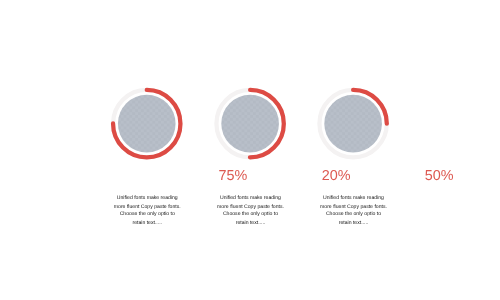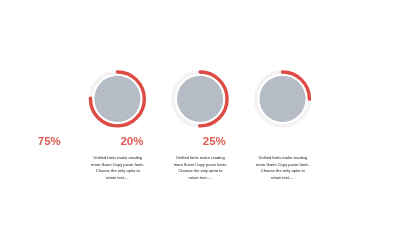--- a/index.html
+++ b/index.html
@@ -1,21 +1,21 @@
 <!DOCTYPE html>
 <html><head>
 <meta charset="utf-8">
 <title>Circular Progress Infographic</title>
 <style>
   html,body{margin:0;padding:0;}
   body{width:400px;height:225px;background:#ffffff;font-family:"Liberation Sans",sans-serif;overflow:hidden;}
   .stage{position:relative;width:400px;height:225px;background:#ffffff;}
   .rings{position:absolute;left:0;top:0;width:400px;height:225px;}
   .card{position:absolute;top:0;width:160px;text-align:center;transform:translateZ(0);}
-  .pct{position:absolute;width:160px;text-align:left;font-size:11.5px;font-weight:bold;color:#dd5a52;white-space:nowrap;}
+  .pct{position:absolute;width:160px;text-align:right;font-size:11.5px;font-weight:normal;color:#dd5a52;white-space:nowrap;}
   .desc{position:absolute;width:160px;text-align:center;font-size:4.1px;line-height:6.55px;color:#1a1a1a;}
   .desc div{white-space:nowrap;}
 </style>
 </head>
 <body>
 
 <div class="stage">
 
   <svg class="rings" width="400" height="225" viewBox="0 0 400 225">
     <defs>
@@ -56,21 +56,21 @@
     <div class="pct" style="top:134.7px">20%</div>
     <div class="desc" style="top:155.2px">
       <div>Unified fonts make reading</div>
       <div>more fluent Copy paste fonts.</div>
       <div>Choose the only optio to</div>
       <div>retain text.....</div>
     </div>
   </div>
 
   <div class="card" id="card2" style="left:202.8px">
-    <div class="pct" style="top:134.7px">25%</div>
+    <div class="pct" style="top:134.7px">50%</div>
     <div class="desc" style="top:155.2px">
       <div>Unified fonts make reading</div>
       <div>more fluent Copy paste fonts.</div>
       <div>Choose the only optio to</div>
       <div>retain text.....</div>
     </div>
   </div>
 
 </div>
 

